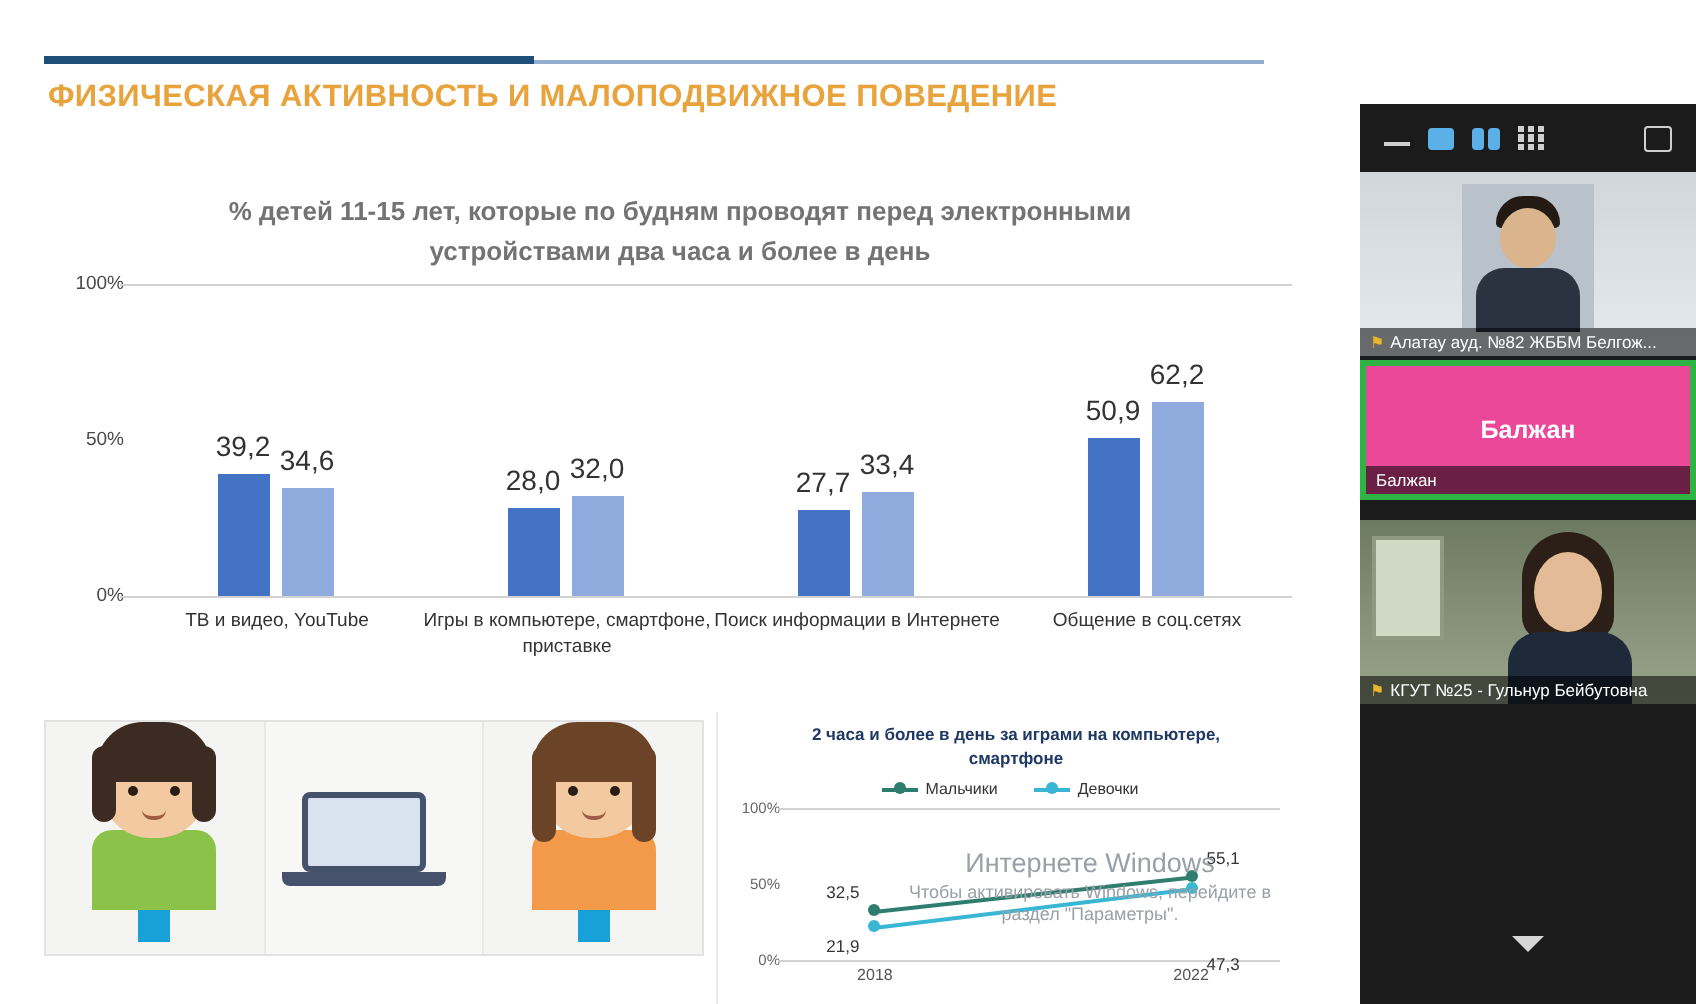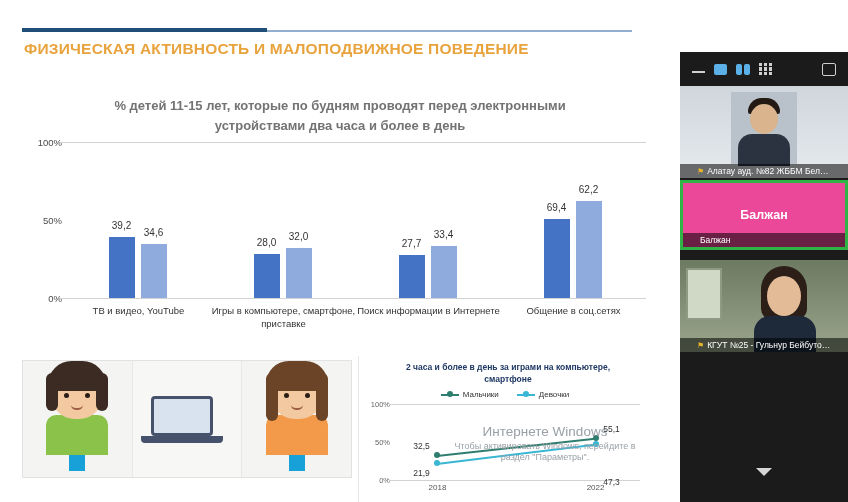--- a/index.html
+++ b/index.html
@@ -46,21 +46,21 @@
   .axis-line { position:absolute; background:#d2d2d2; }
   .plot { position:absolute; left: 40px; top: 0; right: 0; bottom: 34px; }
   .group { position: absolute; bottom: 0; width: 150px; height: 100%; }
   .bar {
     position: absolute; bottom: 0; width: 26px;
   }
   .bar.boys { background: #4472c4; left: 38px; }
   .bar.girls { background: #8faadc; left: 70px; }
   .bar-val {
     position: absolute; width: 46px; text-align: center;
-    font-size: 10px; color: #333; bottom: 100%; margin-bottom: 3px;
+    font-size: 14px; color: #333; bottom: 100%; margin-bottom: 3px;
   }
   .bar-val.boys { left: 28px; }
   .bar-val.girls { left: 60px; }
   .cat-label {
     position: absolute; top: 100%; margin-top: 7px; width: 150px; left: 0;
     text-align: center; font-size: 9.5px; color: #333; line-height: 1.35;
   }
 
   
   .pic {
@@ -129,21 +129,21 @@
   .ic-one { border:2px solid #5bb0e8; background:#5bb0e8; width:13px; height:11px; border-radius:2px;}
   .ic-two { width:14px; height:11px; }
   .ic-two::before,.ic-two::after{content:"";position:absolute;top:0;width:6px;height:11px;background:#5bb0e8;border-radius:2px;}
   .ic-two::before{left:0;} .ic-two::after{right:0;}
   .ic-grid { width:13px; height:13px; display:grid; grid-template-columns:1fr 1fr 1fr; grid-template-rows:1fr 1fr 1fr; gap:1.5px;}
   .ic-grid i { background:#cfcfcf; display:block; }
   .ic-share { margin-left:auto; width:14px; height:13px; border:1.5px solid #cfcfcf; border-radius:2px; }
 
   .tile { position:absolute; left:0; width:168px; background:#000; overflow:hidden; }
   .tile .name {
-    position:absolute; left:0; bottom:0; width:100%; padding:2px 17px;
+    position:absolute; left:0; bottom:0; width:100%; padding:2px 5px;
     font-size:8.5px; color:#fff; background:rgba(0,0,0,.55); white-space:nowrap; overflow:hidden; text-overflow:ellipsis;
   }
   .flag { display:inline-block; color:#e8b62c; font-size:8px; margin-right:3px; }
   .tile.active { border: 3px solid #2fb344; }
 
   .t1 { top: 34px; height: 92px; background: linear-gradient(#cfd6dc,#e6eaee); }
   .t1 .photo { position:absolute; left:50%; top:6px; transform:translateX(-50%); width:66px; height:72px; background:#b9c2ca; }
   .t1 .p-head { position:absolute; left:50%; top:12px; transform:translateX(-50%); width:28px; height:30px; border-radius:50%; background:#d9b48c;}
   .t1 .p-hair { position:absolute; left:50%; top:6px; transform:translateX(-50%); width:32px; height:16px; border-radius:16px 16px 3px 3px; background:#241a14;}
   .t1 .p-body { position:absolute; left:50%; top:42px; transform:translateX(-50%); width:52px; height:32px; border-radius:14px 14px 0 0; background:#2b3340;}
@@ -209,21 +209,21 @@
           </div>
           <div class="group" style="left: 290px; width: 145px;">
             <div class="bar boys" style="height: 43.212px; background: rgb(68, 114, 196); left: 42.5px;"></div>
             <div class="bar-val boys" style="left: 32.5px; bottom: 46.212px;">27,7</div>
             <div class="bar girls" style="height: 52.104px; background: rgb(143, 170, 220); left: 74.5px;"></div>
             <div class="bar-val girls" style="left: 64.5px; bottom: 55.104px;">33,4</div>
             <div class="cat-label" style="width: 145px;">Поиск информации в Интернете</div>
           </div>
           <div class="group" style="left: 435px; width: 145px;">
             <div class="bar boys" style="height: 79.404px; background: rgb(68, 114, 196); left: 42.5px;"></div>
-            <div class="bar-val boys" style="left: 32.5px; bottom: 82.404px;">69,4</div>
+            <div class="bar-val boys" style="left: 32.5px; bottom: 82.404px;">50,9</div>
             <div class="bar girls" style="height: 97.032px; background: rgb(143, 170, 220); left: 74.5px;"></div>
             <div class="bar-val girls" style="left: 64.5px; bottom: 100.032px;">62,2</div>
             <div class="cat-label" style="width: 145px;">Общение в соц.сетях</div>
           </div>
         </div>
     </div>
 
     <div class="pic">
       <div class="pic-cell">
         <div class="kid a">

